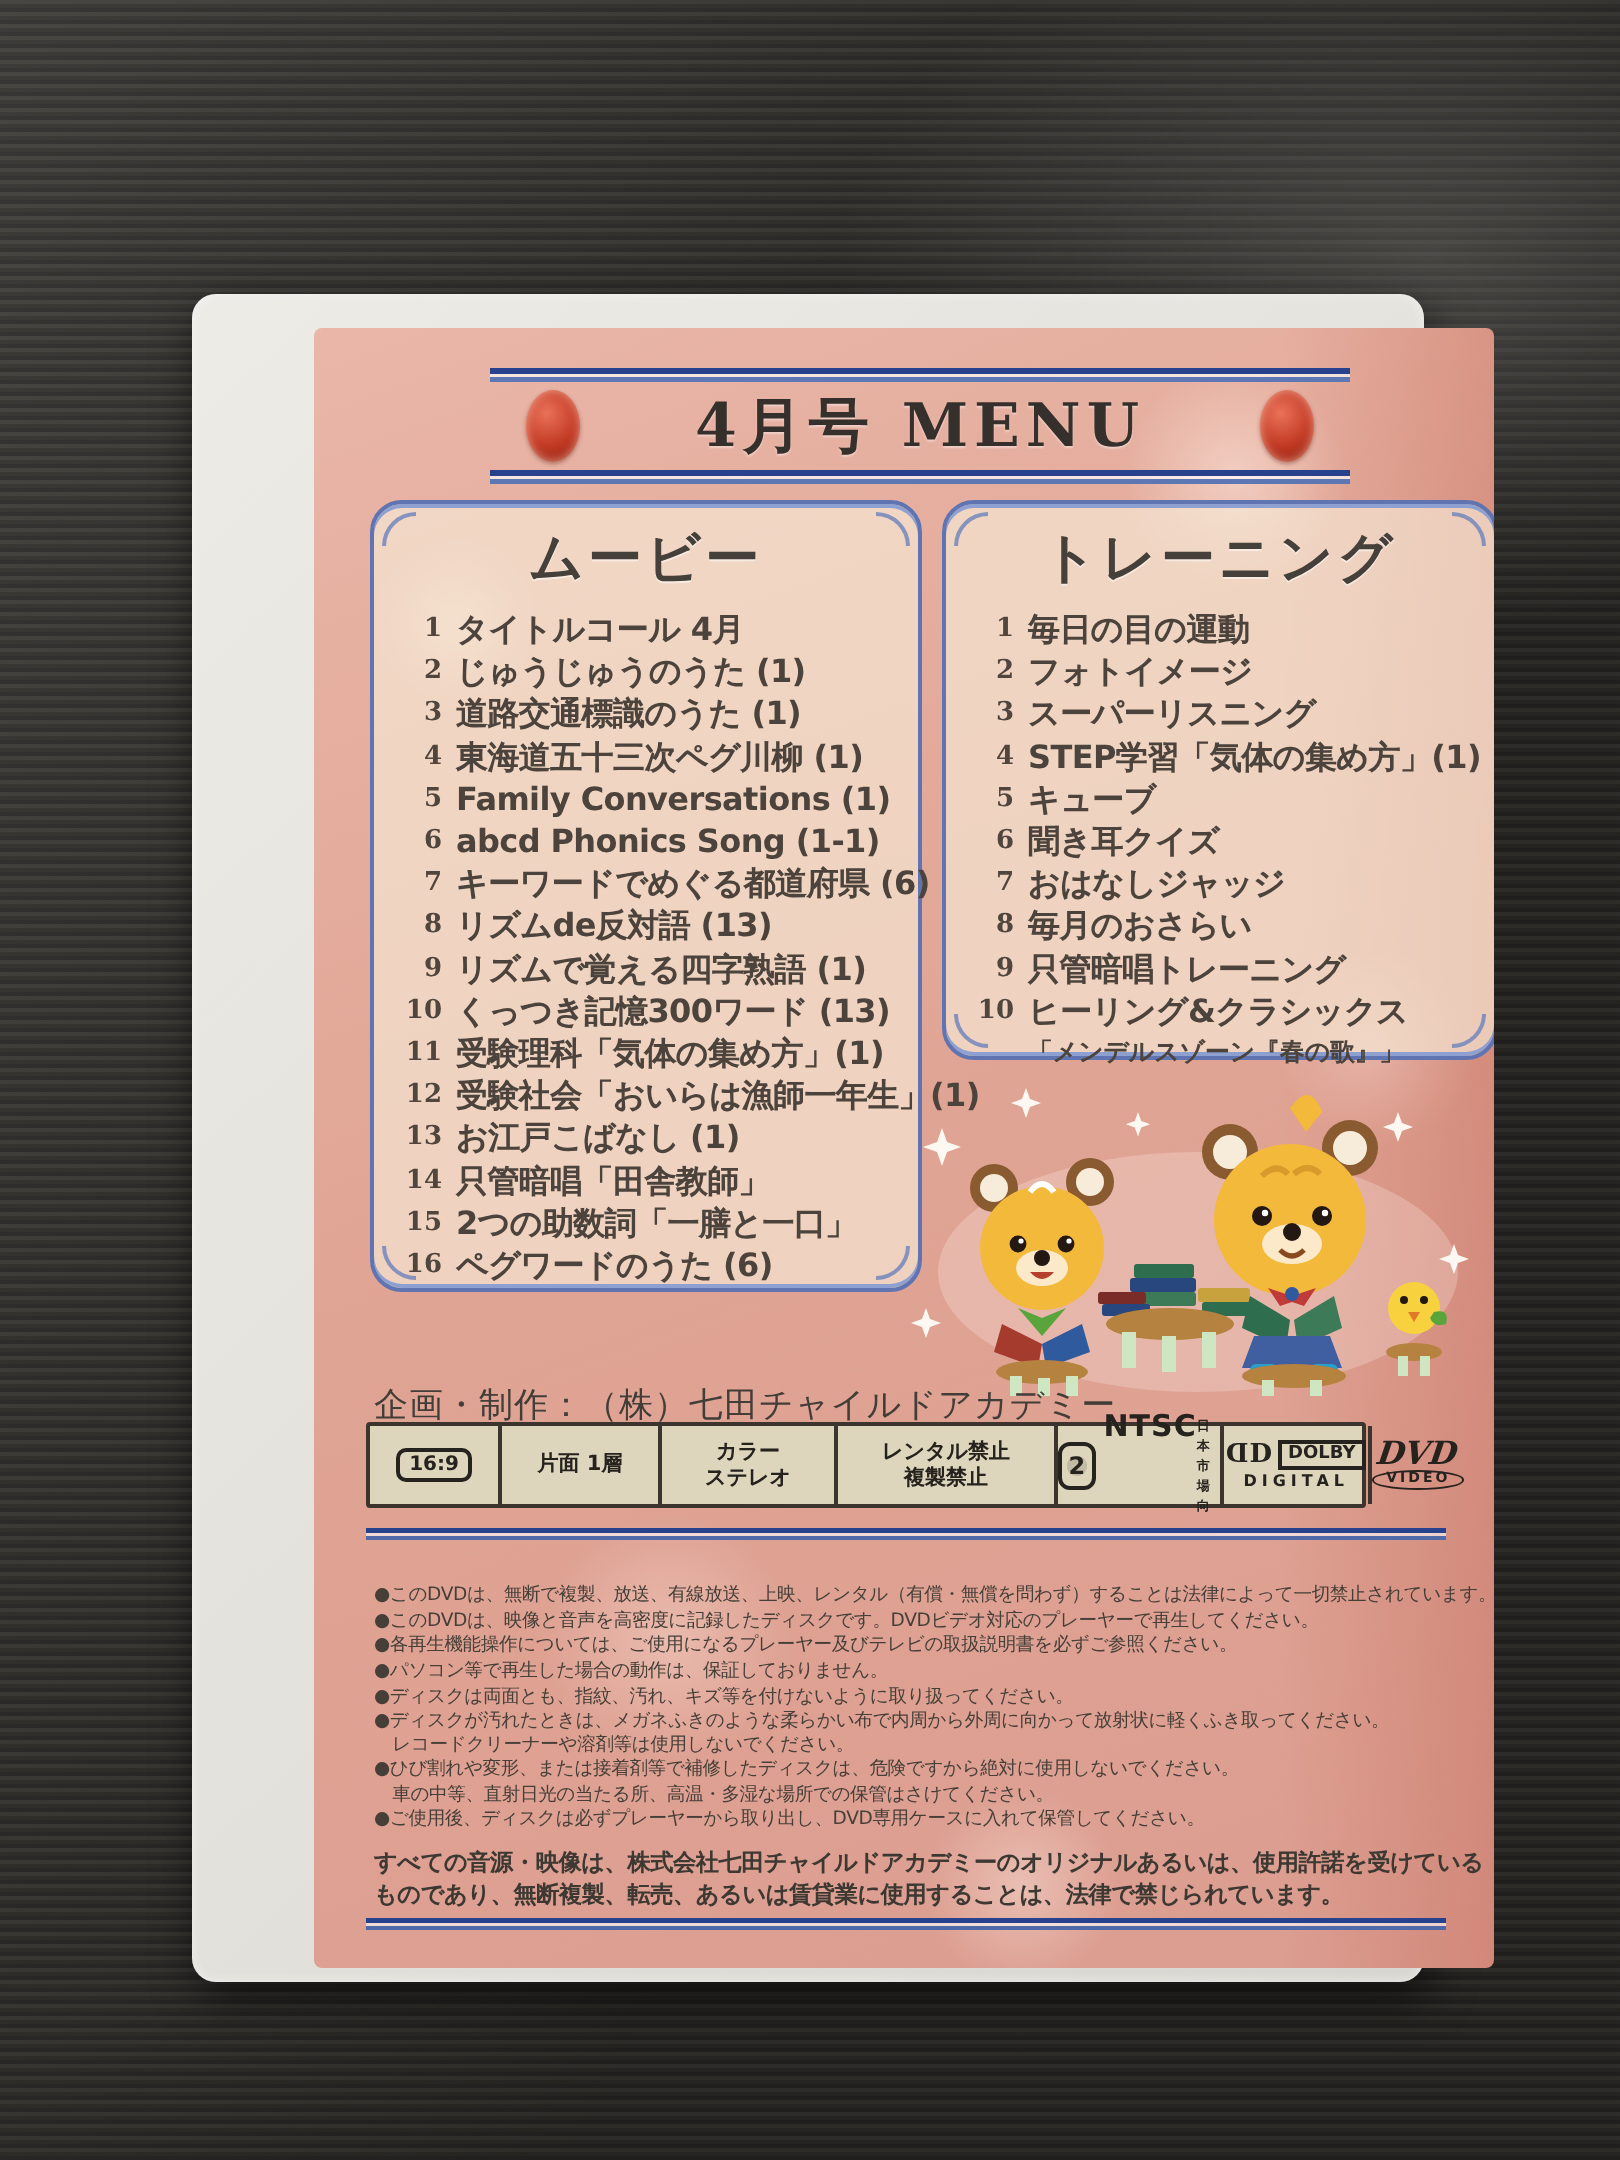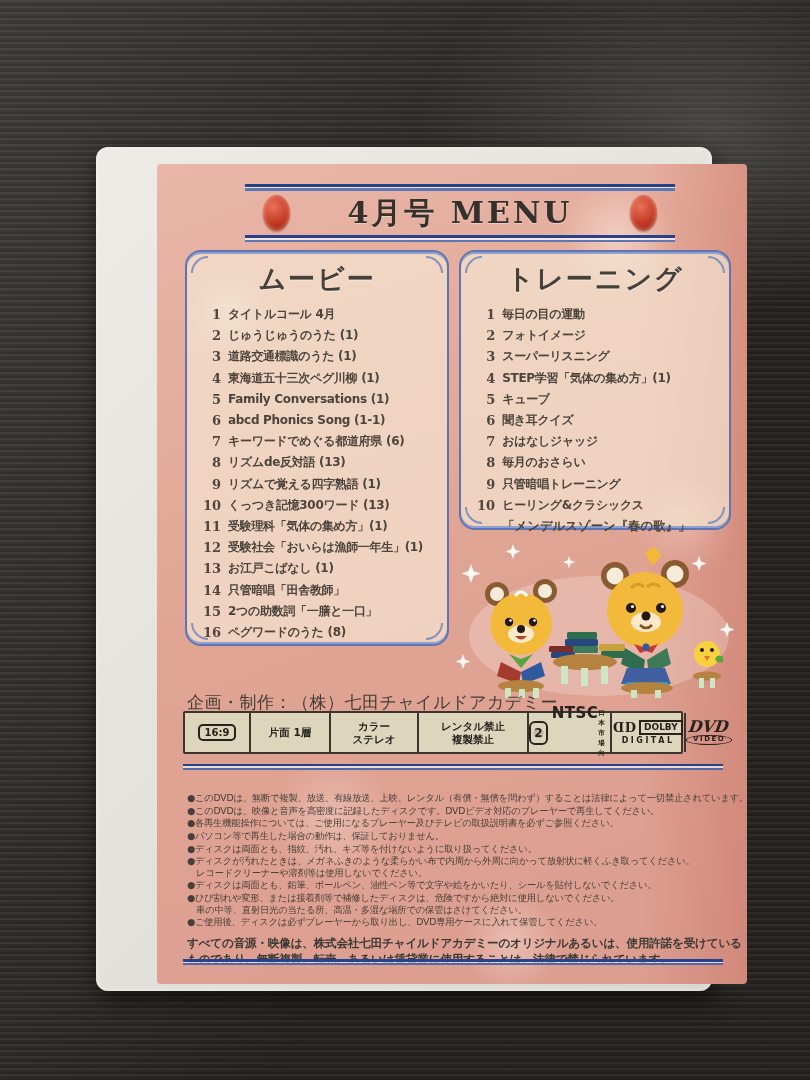--- a/index.html
+++ b/index.html
@@ -45,21 +45,21 @@
   .curl.tl{left:4px;top:4px;}
   .curl.tr{right:4px;top:4px;transform:scaleX(-1);}
   .curl.bl{left:4px;bottom:4px;transform:scaleY(-1);}
   .curl.br{right:4px;bottom:4px;transform:scale(-1,-1);}
   .panel-header{text-align:center;margin-top:9px;font-size:27px;font-weight:bold;letter-spacing:2px;color:#45403a;
     font-family:"DejaVu Sans",sans-serif;text-shadow:0 1px 0 rgba(255,255,255,.5);}
   .tracklist{margin:7px 6px 0 12px;}
   .trow{display:flex;align-items:flex-start;line-height:21.2px;}
   .trow .num{flex:0 0 22px;text-align:right;margin-right:7px;font-size:13px;font-weight:bold;color:#50463e;
     font-family:"DejaVu Serif",serif;}
-  .trow .txt{font-size:12px;font-weight:600;color:#4c443c;letter-spacing:-0.3px;white-space:nowrap;}
+  .trow .txt{font-size:16px;font-weight:600;color:#4c443c;letter-spacing:-0.3px;white-space:nowrap;}
   .sub{padding-left:29px;font-size:12.4px;font-weight:600;color:#4c443c;line-height:20px;white-space:nowrap;}
   .sub:empty{display:none;}
   
   .bears{position:absolute;right:6px;top:372px;width:292px;height:162px;}
   
   .credit{position:absolute;left:30px;top:527px;font-size:17px;color:#433d37;letter-spacing:.5px;}
   .specs{position:absolute;left:26px;top:547px;width:500px;height:43px;display:flex;
     background:#ddd5bc;border:2px solid #3b352e;border-radius:2px;box-sizing:border-box;}
   .spec-cell{border-right:2px solid #3b352e;display:flex;flex-direction:column;align-items:center;
     justify-content:center;color:#26221e;font-weight:bold;box-sizing:border-box;}
@@ -221,21 +221,21 @@
               <div>
               <div class="trow">
                 <span class="num">15</span>
                 <span class="txt">2つの助数詞「一膳と一口」</span>
               </div>
 
             </div>
               <div>
               <div class="trow">
                 <span class="num">16</span>
-                <span class="txt">ペグワードのうた (8)</span>
+                <span class="txt">ペグワードのうた (6)</span>
               </div>
 
             </div>
             </div>
         </div>
 
         <div class="panel panel-training">
           <span class="curl tl"></span>
           <span class="curl tr"></span>
           <span class="curl bl"></span>
@@ -452,21 +452,20 @@
         <div class="fp-line">●このDVDは、無断で複製、放送、有線放送、上映、レンタル（有償・無償を問わず）することは法律によって一切禁止されています。</div>
             <div class="fp-line">●このDVDは、映像と音声を高密度に記録したディスクです。DVDビデオ対応のプレーヤーで再生してください。</div>
             <div class="fp-line">●各再生機能操作については、ご使用になるプレーヤー及びテレビの取扱説明書を必ずご参照ください。</div>
             <div class="fp-line">●パソコン等で再生した場合の動作は、保証しておりません。</div>
           </div>
         <div class="handling">
 
         <div class="fp-line">●ディスクは両面とも、指紋、汚れ、キズ等を付けないように取り扱ってください。</div>
             <div class="fp-line">●ディスクが汚れたときは、メガネふきのような柔らかい布で内周から外周に向かって放射状に軽くふき取ってください。</div>
             <div class="fp-line">　レコードクリーナーや溶剤等は使用しないでください。</div>
-            <div class="fp-line">●ディスクは両面とも、鉛筆、ボールペン、油性ペン等で文字や絵をかいたり、シールを貼付しないでください。</div>
             <div class="fp-line">●ひび割れや変形、または接着剤等で補修したディスクは、危険ですから絶対に使用しないでください。</div>
             <div class="fp-line">　車の中等、直射日光の当たる所、高温・多湿な場所での保管はさけてください。</div>
             <div class="fp-line">●ご使用後、ディスクは必ずプレーヤーから取り出し、DVD専用ケースに入れて保管してください。</div>
           </div>
         <div class="copyright">すべての音源・映像は、株式会社七田チャイルドアカデミーのオリジナルあるいは、使用許諾を受けているものであり、無断複製、転売、あるいは賃貸業に使用することは、法律で禁じられています。</div>
       </div>
 
       <div class="rule-thin rule-bottom"></div>
 
     </div>

